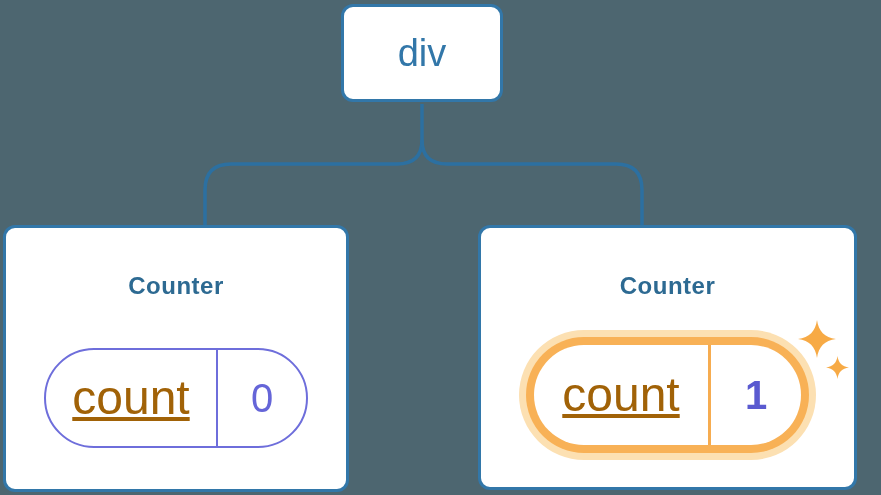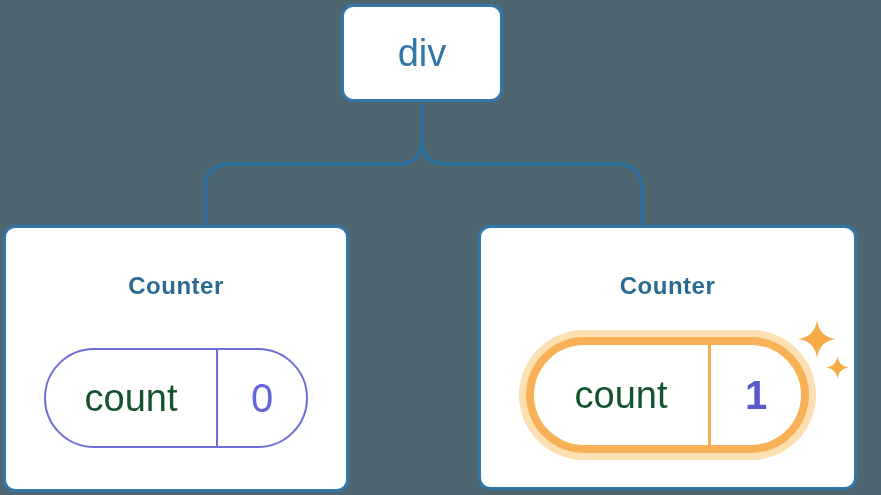--- a/index.html
+++ b/index.html
@@ -59,21 +59,21 @@
     display:flex; overflow:hidden;
   }
   .pill-core .pill-key {
     flex:0 0 177px; display:flex; align-items:center; justify-content:center;
     border-right:3px solid #f6ac50; box-sizing:border-box;
   }
   .pill-core .pill-val {
     flex:1; display:flex; align-items:center; justify-content:center;
   }
 
-  .key-text { color:#14532d; font-size:38px; line-height:1; }
+  .key-text { color:#a16207; font-size:48px; line-height:1;text-decoration:underline; }
   .val-text { color:#6565d8; font-size:40px; line-height:1; }
   .val-text.bold { color:#5a5ad0; font-weight:700; }
 
   .sparkle { position:absolute; z-index:2; }
   .sparkle-big   { left:317px; top:92px;  width:38px; height:38px; }
   .sparkle-small { left:345px; top:128px; width:23px; height:23px; }
 </style>
 </head>
 <body>
 

